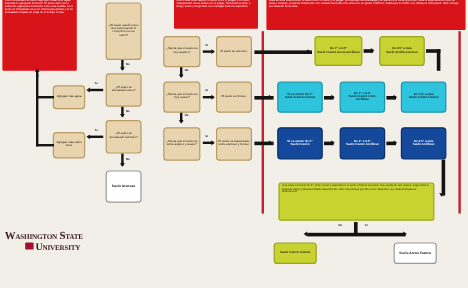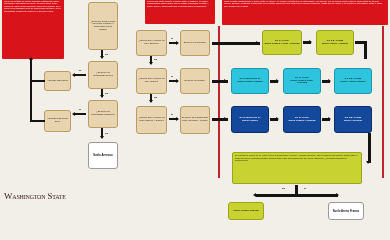--- a/index.html
+++ b/index.html
@@ -22,21 +22,21 @@
   .greenbox{background:#c8d231;border:0.6px solid #9aa41e;border-radius:2px;color:#231f10;font-size:2.3px;padding:1.2px 2px;text-align:left;align-items:flex-start;}
   .greenbox span{display:block;width:100%;}
   .lbl{position:absolute;font-size:2.3px;font-weight:bold;color:#111;}
   .arrow{position:absolute;background:#141414;}
   .redbar{position:absolute;background:#c0232b;}
   .tri{position:absolute;width:0;height:0;}
   .tri-d{border-left:2.4px solid transparent;border-right:2.4px solid transparent;border-top:3px solid #141414;}
   .tri-r{border-top:2.4px solid transparent;border-bottom:2.4px solid transparent;border-left:3px solid #141414;}
   .tri-l{border-top:2.4px solid transparent;border-bottom:2.4px solid transparent;border-right:3px solid #141414;}
   .tri-u{border-left:2.4px solid transparent;border-right:2.4px solid transparent;border-bottom:3px solid #141414;}
-  #logo{position:absolute;left:4px;top:192px;width:96px;}
+  #logo{position:absolute;left:4px;top:192px;width:96px;font-weight:bold;}
   #logo .l1{font-family:"Liberation Serif", serif;font-variant:small-caps;font-size:9px;color:#3b1a20;letter-spacing:-0.2px;line-height:1;}
   #logo .l2{font-family:"Liberation Serif", serif;font-variant:small-caps;font-size:8.4px;color:#3b1a20;letter-spacing:-0.2px;line-height:1;margin-top:0.5px;padding-left:17px;}
   #logo .cg{display:inline-block;width:7px;height:6px;background:#a60f2d;border-radius:1px;margin-right:1.5px;vertical-align:-0.5px;}
 </style>
 </head>
 <body>
 
 <div id="canvas">
 
   <div class="node red" style="left:2px;top:-1px;width:62px;height:60px;">
@@ -217,15 +217,18 @@
 
   <div class="node green" style="left:228px;top:202px;width:36px;height:18px;flex-direction:column;">
     <span>Suelo Franco Limoso</span>
   </div>
   <div class="node white" style="left:328px;top:202px;width:36px;height:18px;flex-direction:column;font-weight:bold;">
     <span>Suelo Areno Franco</span>
   </div>
 
   <div id="logo">
     <div class="l1">Washington State</div>
+    <div class="l2">
+      <span class="cg"></span><span>University</span>
+    </div>
   </div>
 
 </div>
 
 </body></html>

